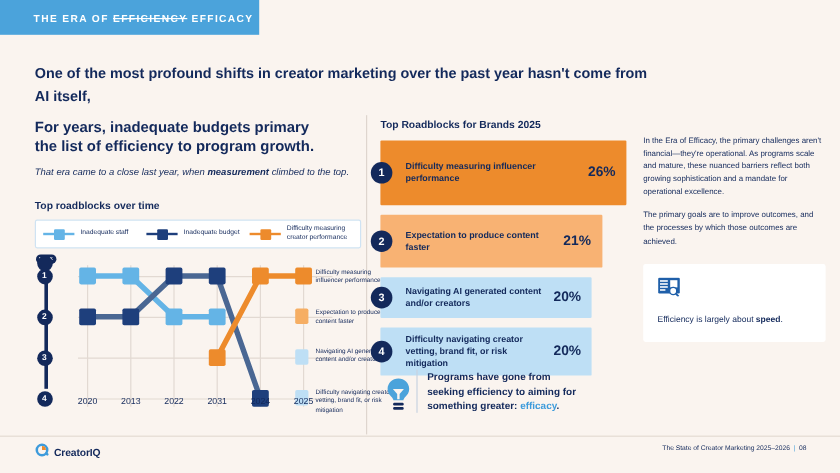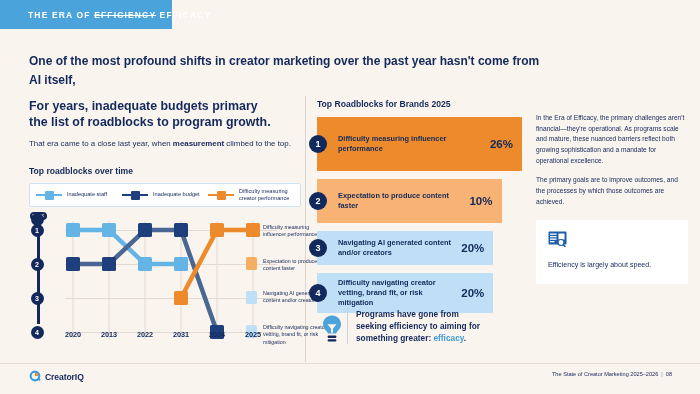--- a/index.html
+++ b/index.html
@@ -7,21 +7,21 @@
   body {
     font-family: "Liberation Sans", sans-serif;
     background: #FAF4EF;
     color: #13295B;
     position: relative;
     overflow: hidden;
   }
   
   .eyebrow-banner {
     position: absolute; left: 0; top: 0;
-    width: 172px; height: 29px;
+    width: 216px; height: 29px;
     background: #4BA3DB;
     display: flex; align-items: center;
   }
   .eyebrow-text {
     color: #ffffff;
     font-size: 8.5px;
     font-weight: 700;
     letter-spacing: 1.15px;
     padding-left: 28px;
     white-space: nowrap;
@@ -34,21 +34,21 @@
     font-size: 12px; font-weight: 700; line-height: 1.55;
     color: #13295B;
   }
 
   
   .col-left { position: absolute; left: 29px; top: 99px; width: 272px; }
   .lede {
     font-size: 12.4px; font-weight: 700; line-height: 1.28; color: #13295B;
   }
   .subdeck {
-    margin-top: 7px; font-size: 7.9px; line-height: 1.45; color: #13295B;
+    margin-top: 7px; font-size: 7.9px; line-height: 1.45; color: #13295B; font-style: italic;
   }
   .subdeck b { font-weight: 700; }
   .chart-title {
     margin-top: 17px; font-size: 8.6px; font-weight: 700; color: #13295B;
   }
 
   
   .legend {
     margin-top: 7px;
     border: 1px solid #CFE3F3;
@@ -87,21 +87,21 @@
   }
   .rank-dot {
     position: absolute; left: 1.5px; width: 13px; height: 13px; border-radius: 50%;
     background: #13295B; color: #fff;
     font-size: 7px; font-weight: 700;
     display: flex; align-items: center; justify-content: center;
   }
   .plot { position: absolute; left: 18px; top: 0; width: 254px; height: 140px; }
   .plot svg { position: absolute; left: 0; top: 0; }
   .xlabel {
-    position: absolute; font-size: 7.3px; font-weight: 700; color: #13295B;
+    position: absolute; font-size: 7.3px; font-weight: 400; color: #13295B;
     transform: translateX(-50%); top: 117px;
   }
   .endlabel {
     position: absolute; font-size: 5.3px; line-height: 1.36; color: #13295B;
     width: 66px;
   }
 
   
   .col-mid { position: absolute; left: 317px; top: 99px; width: 205px; }
   .divider-v {
@@ -141,21 +141,21 @@
   
   .col-right { position: absolute; left: 536px; top: 113px; width: 152px; }
   .rt-para { font-size: 6.6px; line-height: 1.62; color: #13295B; }
   .rt-para + .rt-para { margin-top: 9px; }
   .rt-card {
     margin-top: 13px; background: #FFFFFF; padding: 11px 12px 13px 12px;
     border-radius: 2px;
   }
   .rt-card-text { font-size: 7.1px; line-height: 1.55; color: #13295B; margin-top: 9px; }
   .rt-card-text + .rt-card-text { margin-top: 8px; }
-  .rt-card-text b { font-weight: 400; }
+  .rt-card-text b { font-weight: 700; }
 
   
   .footer-rule {
     position: absolute; left: 0; right: 0; top: 363px; height: 1px; background: #E4DBD3;
   }
   .logo { position: absolute; left: 29px; top: 368px; display: flex; align-items: center; }
   .logo-name { font-size: 8.6px; font-weight: 700; color: #13295B; margin-left: 4px; letter-spacing: -.1px; }
   .footer-meta {
     position: absolute; right: 28px; top: 371px;
     font-size: 5.6px; color: #13295B;
@@ -173,21 +173,21 @@
 
 <div class="intro">
   <div>One of the most profound shifts in creator marketing over the past year hasn't come from AI itself,</div>
 </div>
 
 <div class="divider-v"></div>
 
 <div class="col-left">
   <div class="lede">
     <div>For years, inadequate budgets primary</div>
-    <div>the list of roadblocks to program growth.</div>
+    <div>the list of efficiency to program growth.</div>
   </div>
   <div class="subdeck">
     <span>That era came to a close last year, when </span><b>measurement</b><span> climbed to the top.</span>
   </div>
 
   <div class="chart-title">Top roadblocks over time</div>
 
   <div class="legend">
     <div class="legend-item">
       <span class="legend-mark">
@@ -296,21 +296,21 @@
     <div class="rb-bar" style="background:#ED8B2C; width:100%">
       <span class="rb-label">Difficulty measuring influencer performance</span>
       <span class="rb-pct">26%</span>
     </div>
   </div>
 
   <div class="roadblock" style="height:44px">
     <div class="rb-num">2</div>
     <div class="rb-bar" style="background:#F8B273; width:90%">
       <span class="rb-label">Expectation to produce content faster</span>
-      <span class="rb-pct">10%</span>
+      <span class="rb-pct">21%</span>
     </div>
   </div>
 
   <div class="roadblock" style="height:34px">
     <div class="rb-num">3</div>
     <div class="rb-bar" style="background:#BEDFF5; width:86%">
       <span class="rb-label">Navigating AI generated content and/or creators</span>
       <span class="rb-pct">20%</span>
     </div>
   </div>

